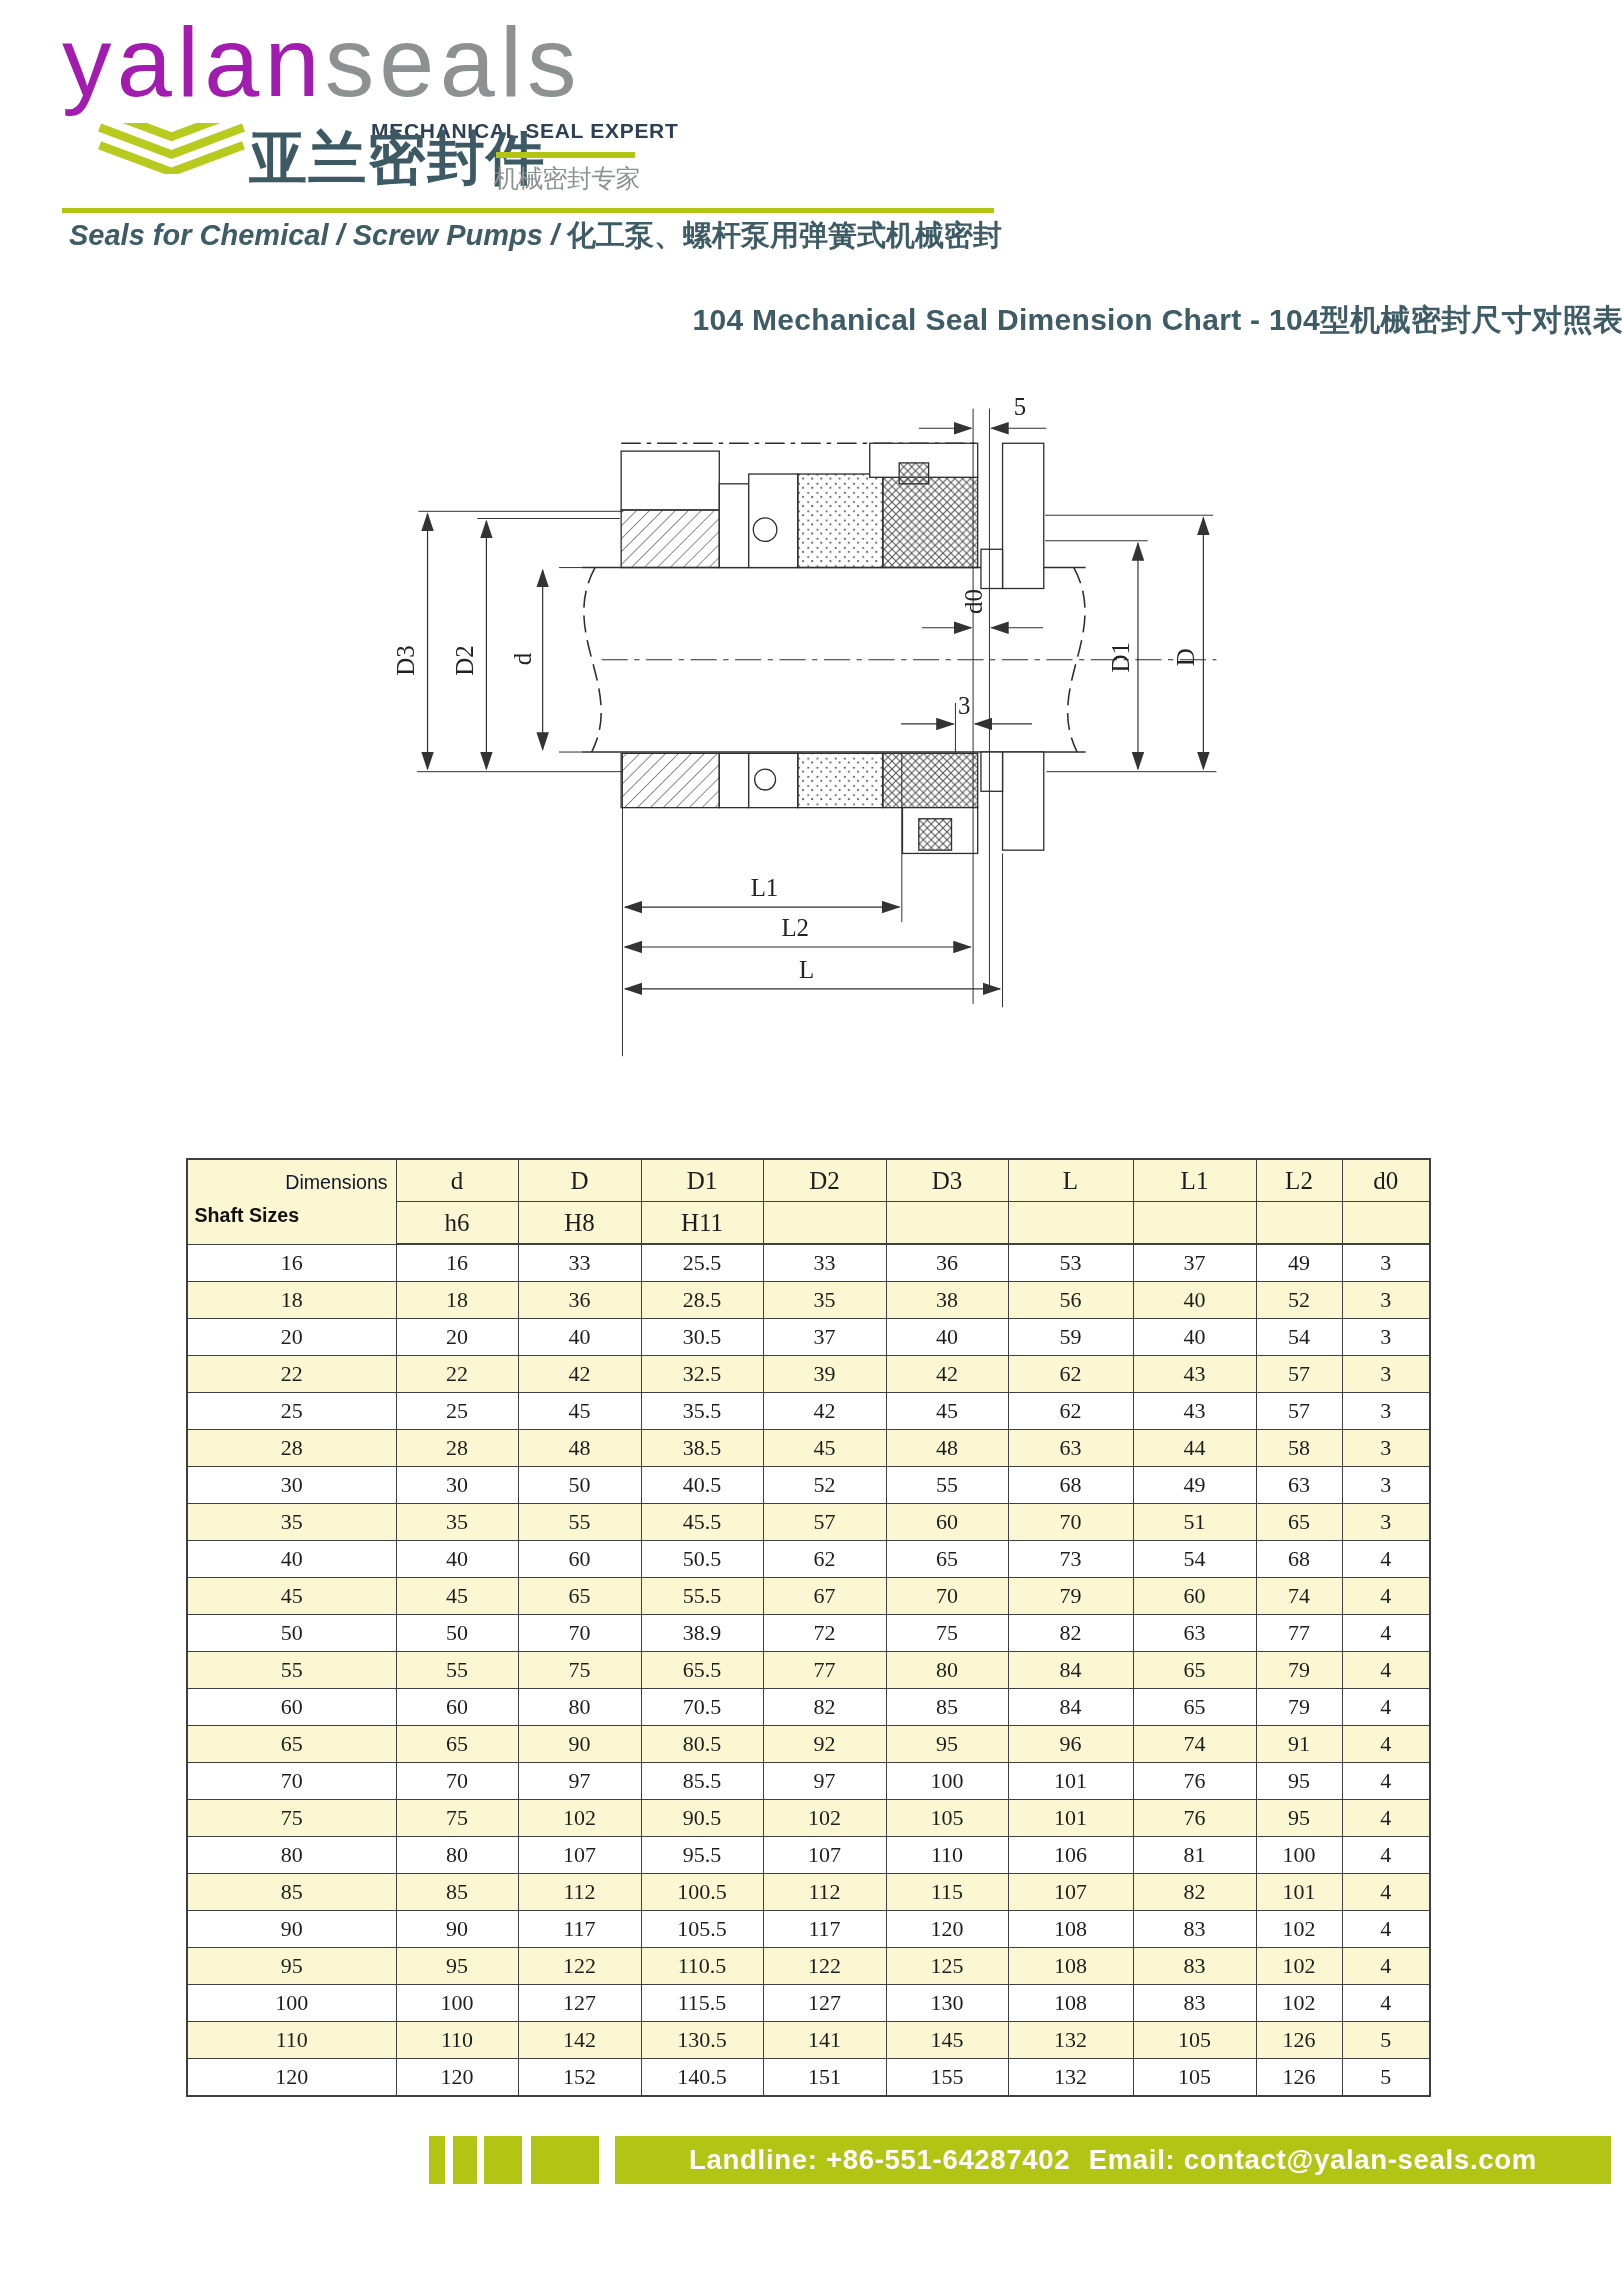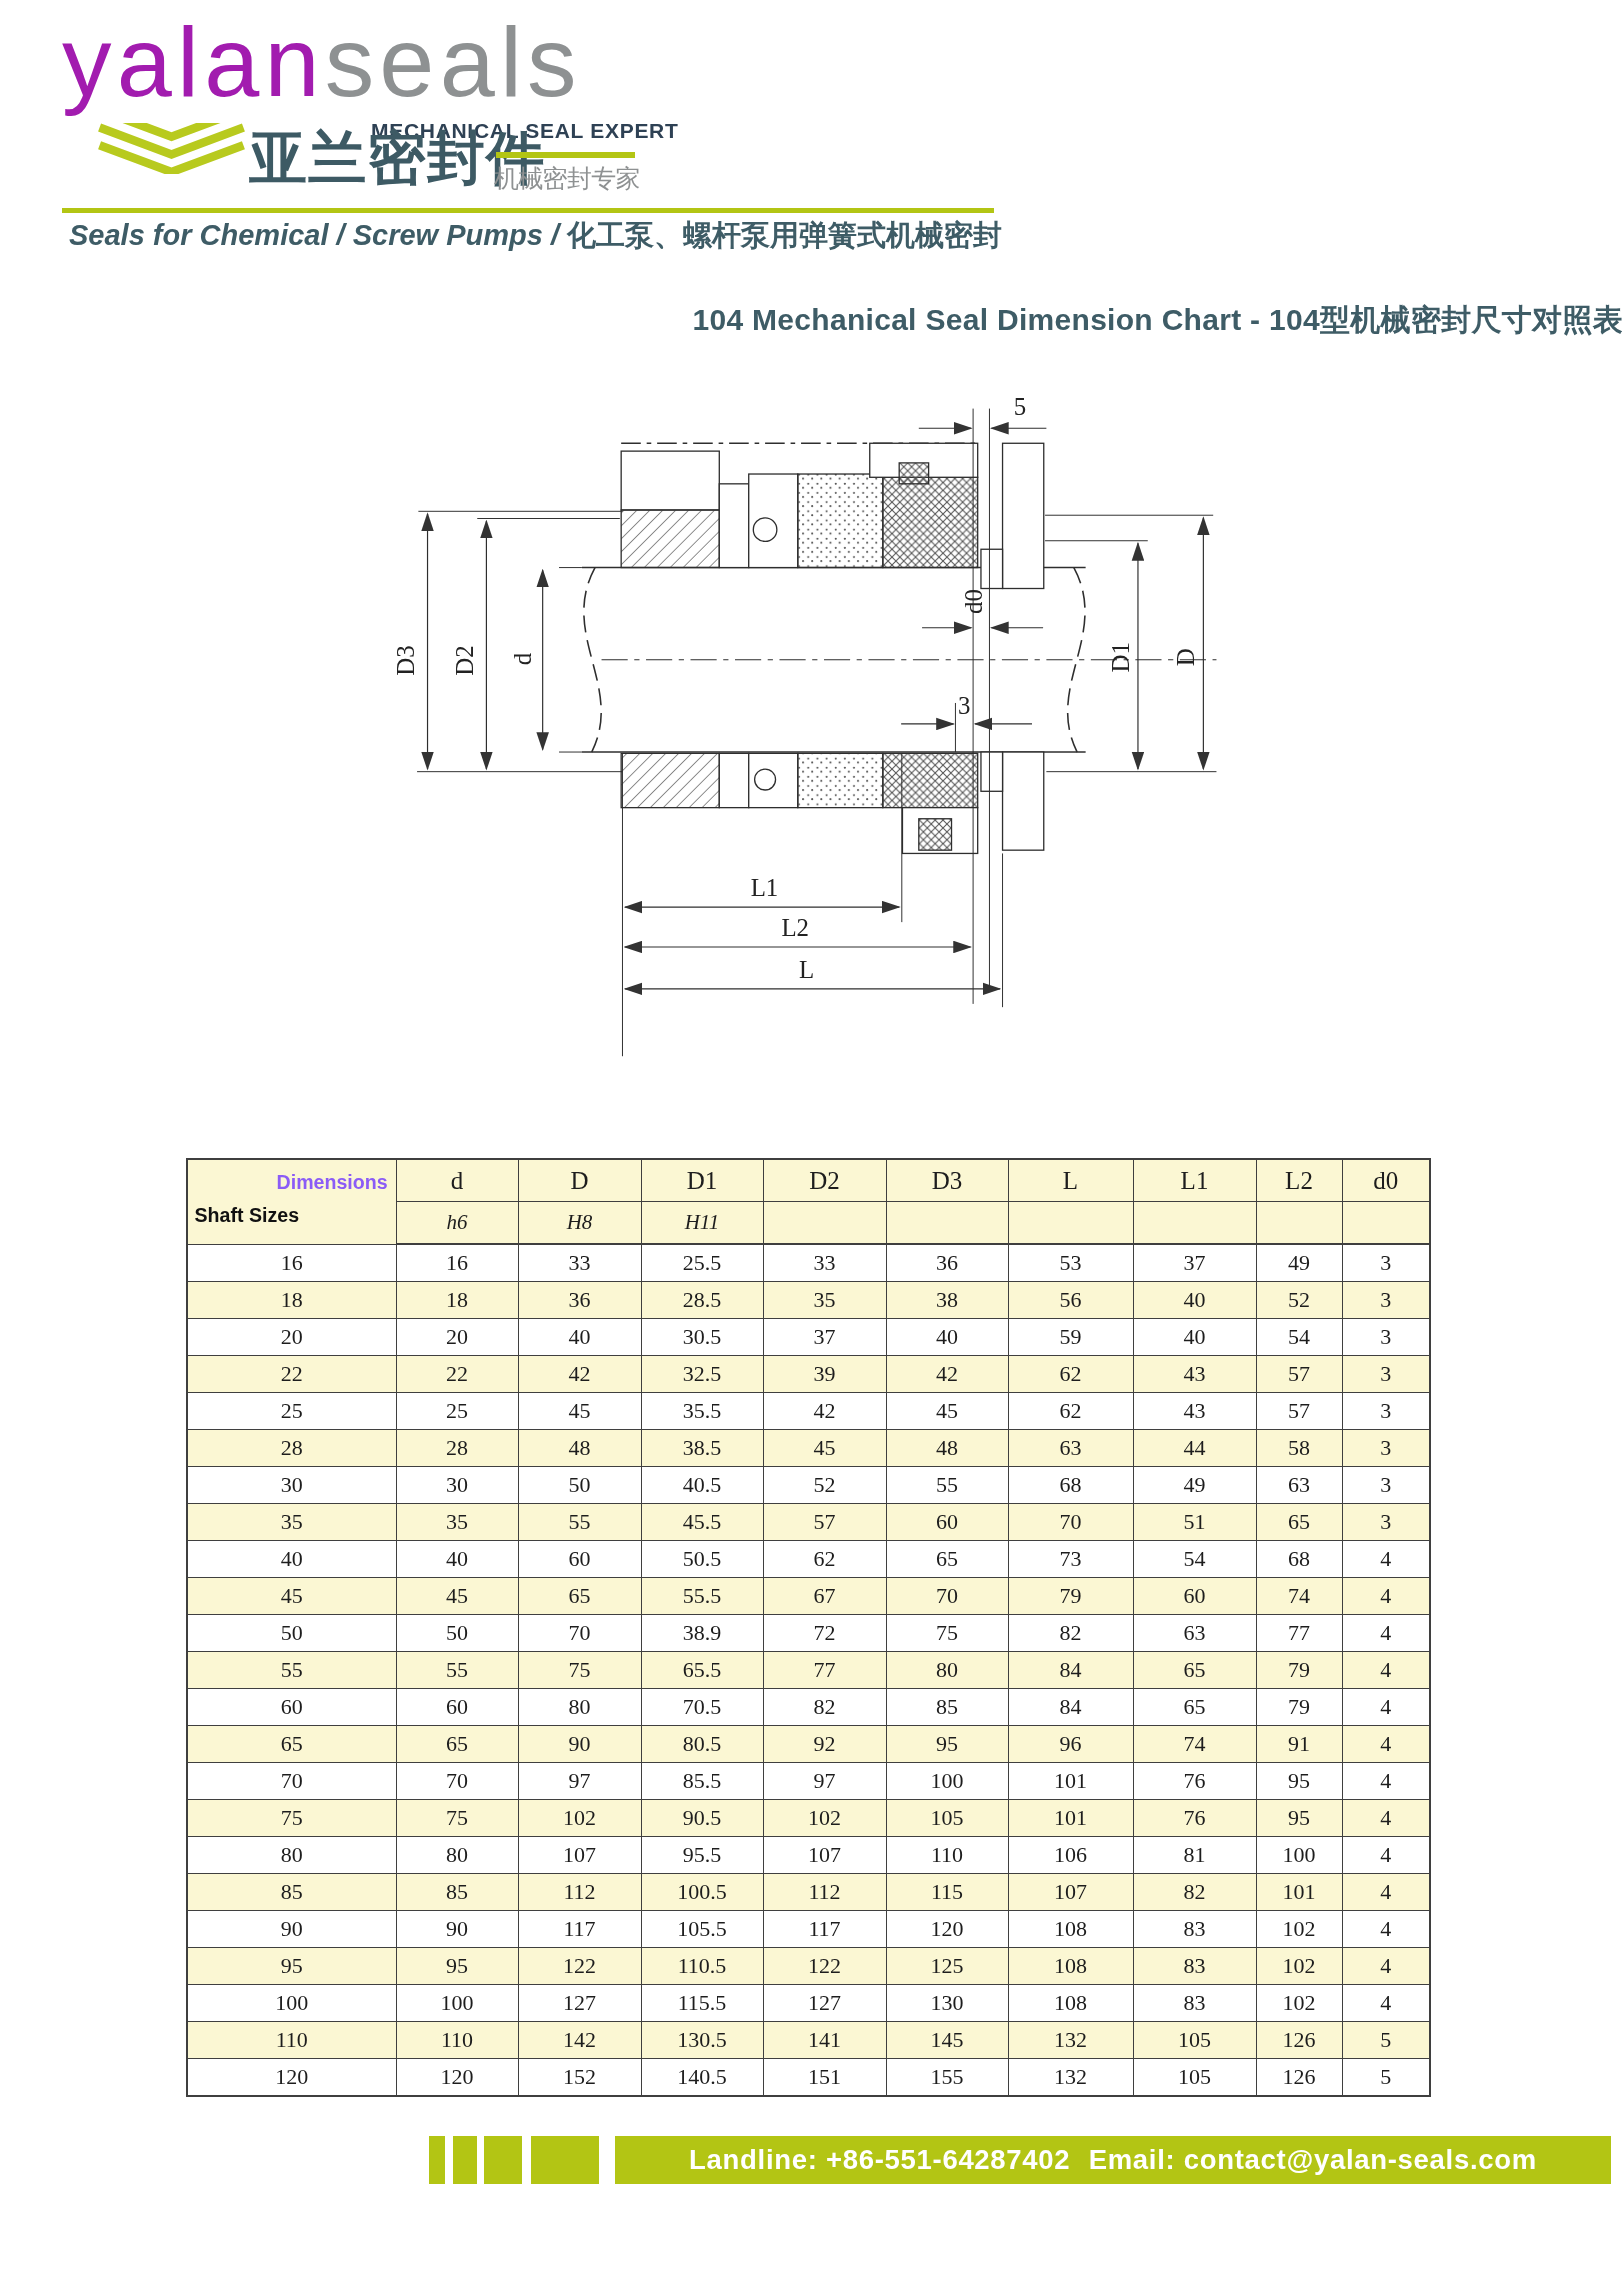--- a/index.html
+++ b/index.html
@@ -56,36 +56,36 @@
     border-collapse:collapse;table-layout:fixed;
     border:2px solid #3f3f3f;
   }
   .dim-table th,.dim-table td{
     border:1.3px solid #3f3f3f;text-align:center;vertical-align:middle;padding:0;
   }
   .dim-table thead th{
     background:#fbf7d3;font-family:"Liberation Serif",serif;font-weight:normal;
     height:41px;font-size:25px;color:#1d1d1d;
   }
-  .dim-table thead tr.tol-row th{font-size:21px;font-style:italic;}
+  .dim-table thead tr.tol-row th{font-size:25px;}
   .dim-table thead tr.tol-row th{border-bottom:2px solid #3f3f3f;}
   .dim-table tbody td{
     font-family:"Liberation Serif",serif;font-size:22px;color:#1d1d1d;height:36px;
     background:#ffffff;
   }
   .dim-table tbody tr:nth-child(even) td{background:#fbf7d3;}
   .corner{
     position:relative;width:209px;padding:0;
     background-image:linear-gradient(to bottom right,
       rgba(0,0,0,0) calc(50% - 1.3px), #3f3f3f calc(50% - 1.3px),
       #3f3f3f calc(50% + 1.3px), rgba(0,0,0,0) calc(50% + 1.3px));
   }
   .corner .c-top{
     position:absolute;top:10.5px;right:7.9px;
-    font-family:"Liberation Sans",sans-serif;font-weight:bold;font-size:19.6px;color:#8b5cf6;
+    font-family:"Liberation Sans",sans-serif;font-weight:normal;font-size:19.6px;color:#0f172a;
   }
   .corner .c-bottom{
     position:absolute;bottom:17px;left:6.5px;
     font-family:"Liberation Sans",sans-serif;font-weight:bold;font-size:19.6px;color:#111;
   }
   
   .footer-bar{position:absolute;top:2136px;height:48px;background:#b3c514;}
   .fb-text{
     left:615px;width:996px;
     color:#ffffff;font-size:27.5px;font-weight:bold;letter-spacing:0.7px;

